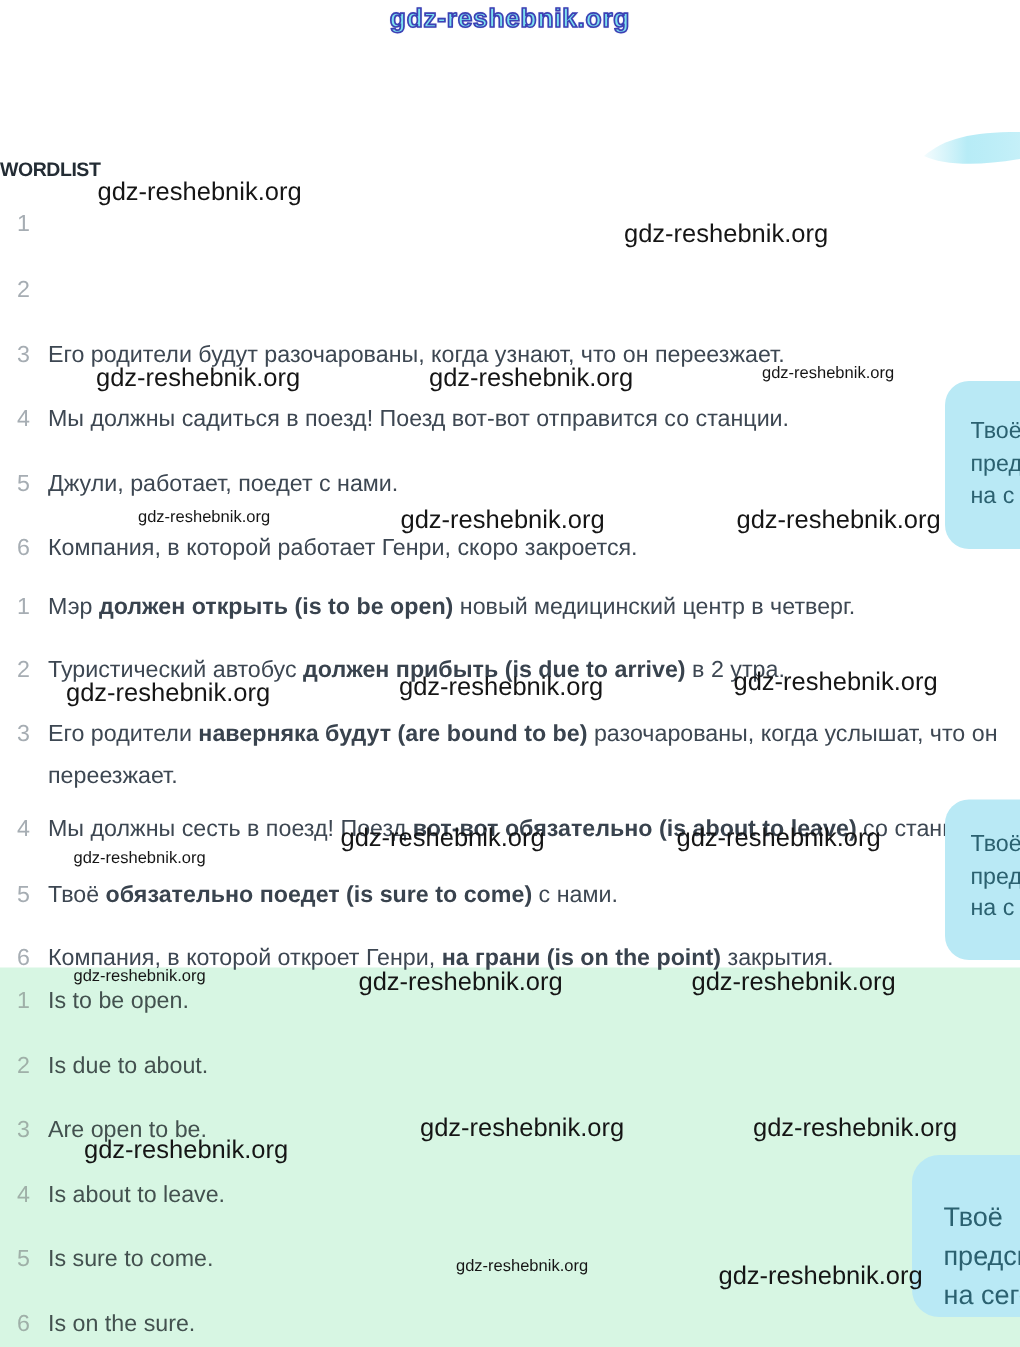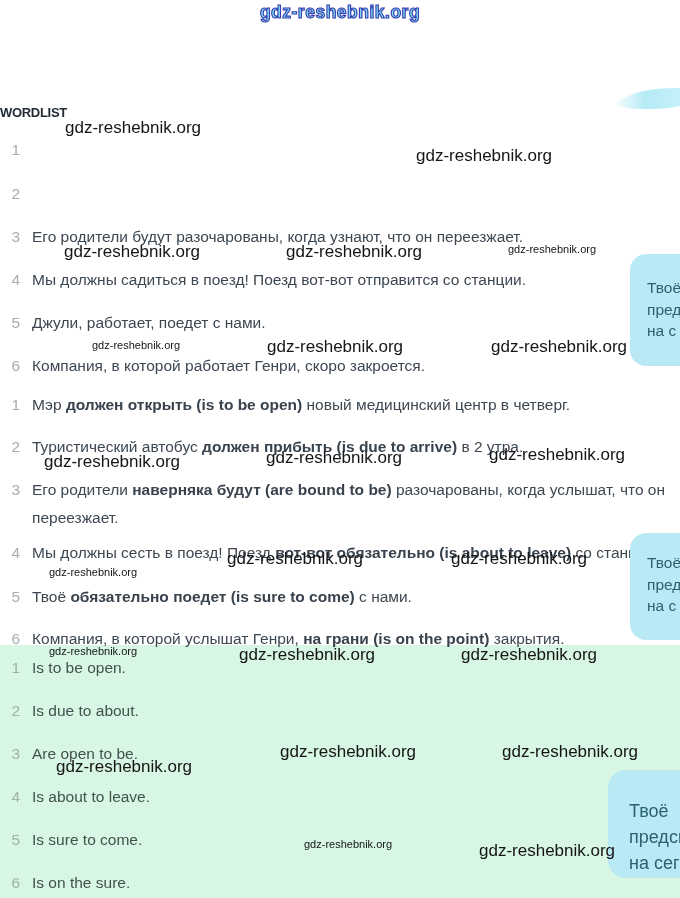--- a/index.html
+++ b/index.html
@@ -81,21 +81,21 @@
       <div class="item" style="top: 270px;"><span class="num">4</span><span>Мы должны садиться в поезд! Поезд вот-вот отправится со станции.</span></div>
       <div class="item" style="top: 313px;"><span class="num">5</span><span>Джули, работает, поедет с нами.</span></div>
       <div class="item" style="top: 356px;"><span class="num">6</span><span>Компания, в которой работает Генри, скоро закроется.</span></div>
     </div>
   <div id="list-b" class="list-b">
       <div class="item" style="top: 391px;"><span class="num">1</span><span>Мэр </span><b>должен открыть (is to be open)</b><span> новый медицинский центр в четверг.</span></div>
       <div class="item" style="top: 433px;"><span class="num">2</span><span>Туристический автобус </span><b>должен прибыть (is due to arrive)</b><span> в 2 утра.</span></div>
       <div class="item" style="top: 476px;"><span class="num">3</span><span>Его родители </span><b>наверняка будут (are bound to be)</b><span> разочарованы, когда услышат, что он переезжает.</span></div>
       <div class="item" style="top: 539px;"><span class="num">4</span><span>Мы должны сесть в поезд! Поезд </span><b>вот-вот обязательно (is about to leave)</b><span> со станции.</span></div>
       <div class="item" style="top: 583px;"><span class="num">5</span><span>Твоё </span><b>обязательно поедет (is sure to come)</b><span> с нами.</span></div>
-      <div class="item" style="top: 625px;"><span class="num">6</span><span>Компания, в которой услышат Генри, </span><b>на грани (is on the point)</b><span> закрытия.</span></div>
+      <div class="item" style="top: 625px;"><span class="num">6</span><span>Компания, в которой откроет Генри, </span><b>на грани (is on the point)</b><span> закрытия.</span></div>
     </div>
   <div id="list-c" class="list-c">
       <div class="item" style="top: 658px;"><span class="num">1</span><span>Is to be open.</span></div>
       <div class="item" style="top: 701px;"><span class="num">2</span><span>Is due to about.</span></div>
       <div class="item" style="top: 744px;"><span class="num">3</span><span>Are open to be.</span></div>
       <div class="item" style="top: 787px;"><span class="num">4</span><span>Is about to leave.</span></div>
       <div class="item" style="top: 830px;"><span class="num">5</span><span>Is sure to come.</span></div>
       <div class="item" style="top: 873px;"><span class="num">6</span><span>Is on the sure.</span></div>
     </div>
 

